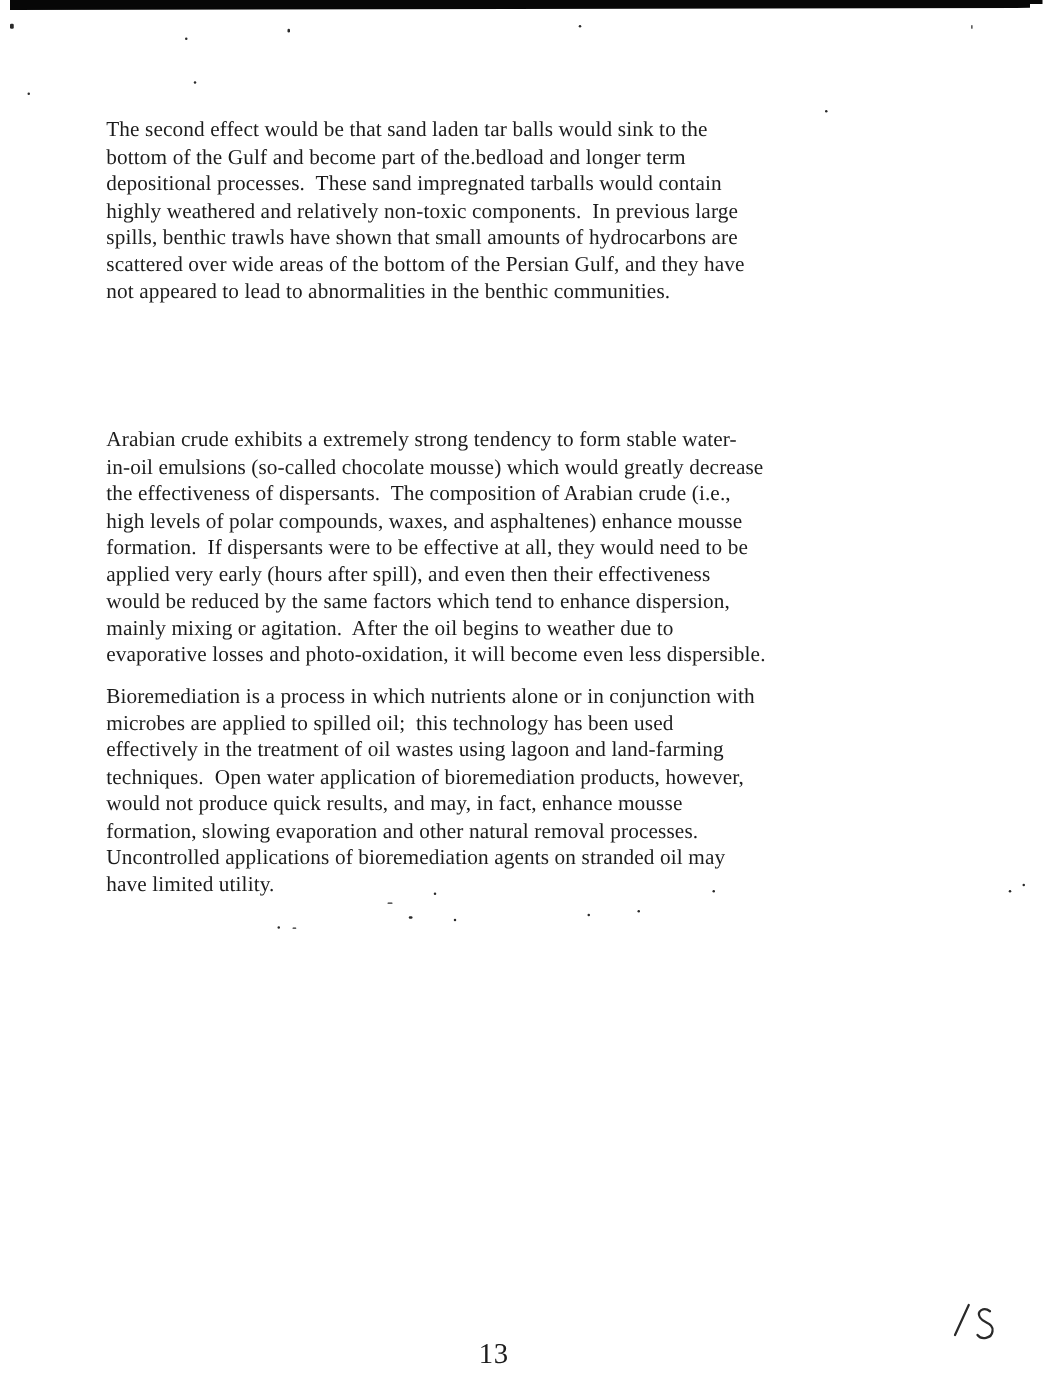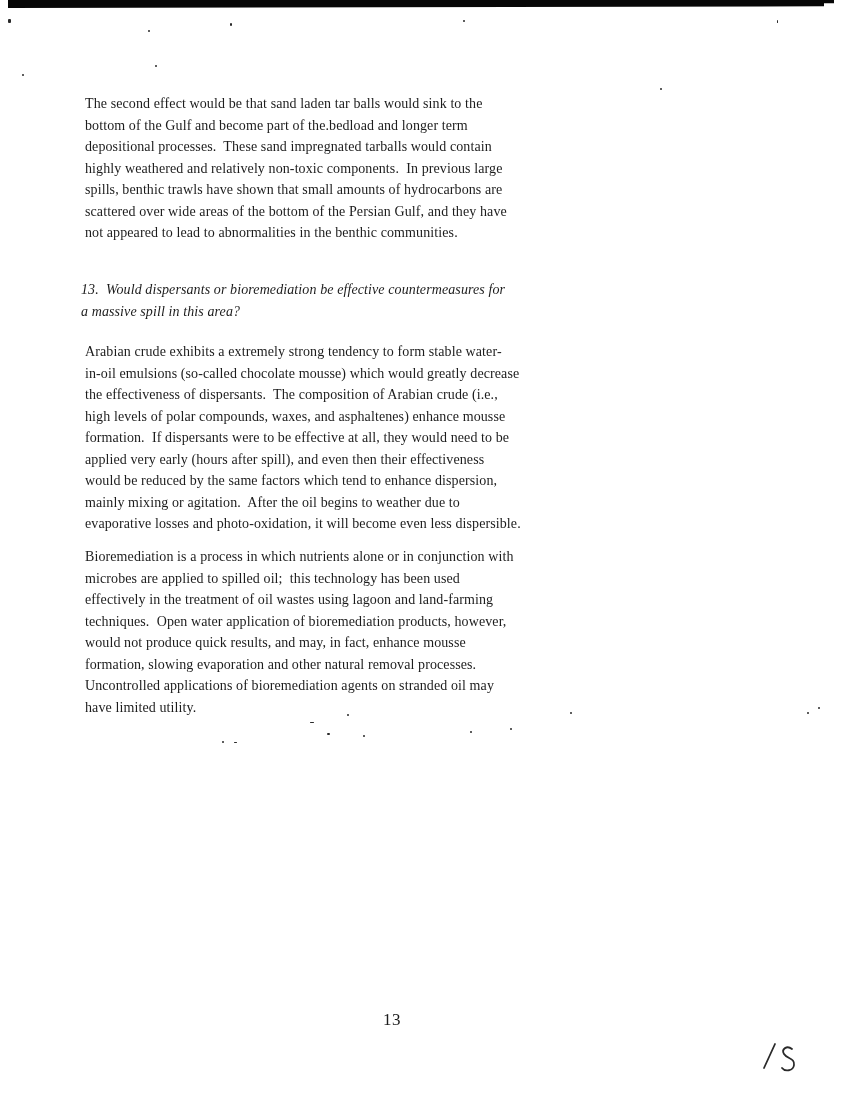--- a/index.html
+++ b/index.html
@@ -33,38 +33,38 @@
     right: -10px;
     top: 1px;
     width: 14px;
     height: 4px;
     background: #070707;
   }
   .body-text {
     position: absolute;
     left: 85px;
     width: 700px;
-    font-size: 14px;
+    font-size: 17px;
     line-height: 21.5px;
     white-space: pre;
     letter-spacing: 0.1px;
   }
   .para-1 { top: 93px; }
   .question {
     top: 279px;
     left: 81px;
     font-style: italic;
   }
   .para-2 { top: 341px; }
   .para-3 { top: 546px; }
   .page-number {
     position: absolute;
     left: 383px;
-    top: 1010px;
-    font-size: 17px;
+    top: 1070px;
+    font-size: 23px;
     letter-spacing: 0.5px;
   }
   .handwritten {
     position: absolute;
     left: 752px;
     top: 1036px;
     width: 52px;
     height: 52px;
   }
   .speck {
@@ -101,22 +101,20 @@
   <div class="speck" style="left:818px;top:707px;width:2px;height:2px;"></div>
 
   <div class="body-text para-1">The second effect would be that sand laden tar balls would sink to the
 bottom of the Gulf and become part of the.bedload and longer term
 depositional processes.  These sand impregnated tarballs would contain
 highly weathered and relatively non-toxic components.  In previous large
 spills, benthic trawls have shown that small amounts of hydrocarbons are
 scattered over wide areas of the bottom of the Persian Gulf, and they have
 not appeared to lead to abnormalities in the benthic communities.</div>
 
-  <div class="body-text question">13.  Would dispersants or bioremediation be effective countermeasures for
-a massive spill in this area?</div>
 
   <div class="body-text para-3">Bioremediation is a process in which nutrients alone or in conjunction with
 microbes are applied to spilled oil;  this technology has been used
 effectively in the treatment of oil wastes using lagoon and land-farming
 techniques.  Open water application of bioremediation products, however,
 would not produce quick results, and may, in fact, enhance mousse
 formation, slowing evaporation and other natural removal processes.
 Uncontrolled applications of bioremediation agents on stranded oil may
 have limited utility.</div>
 

